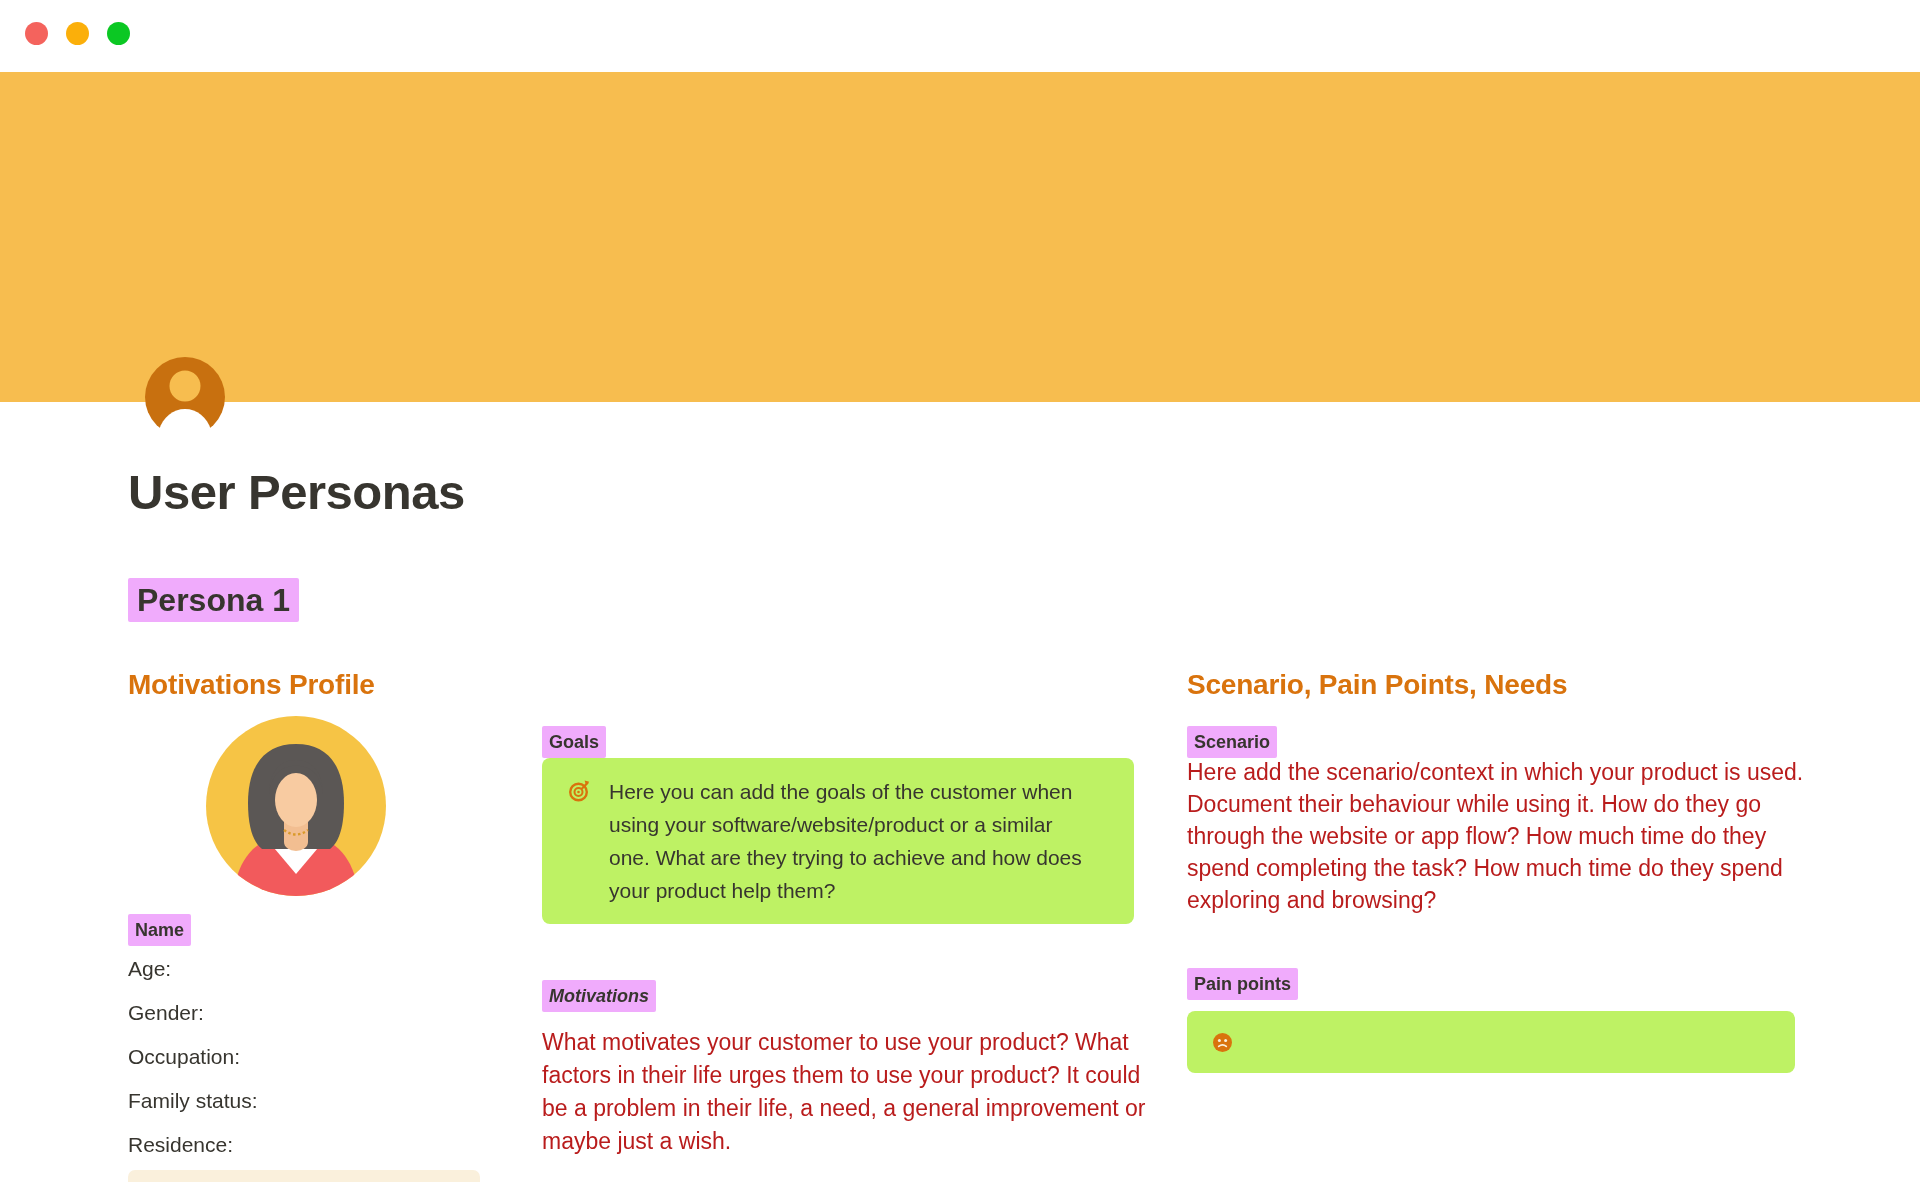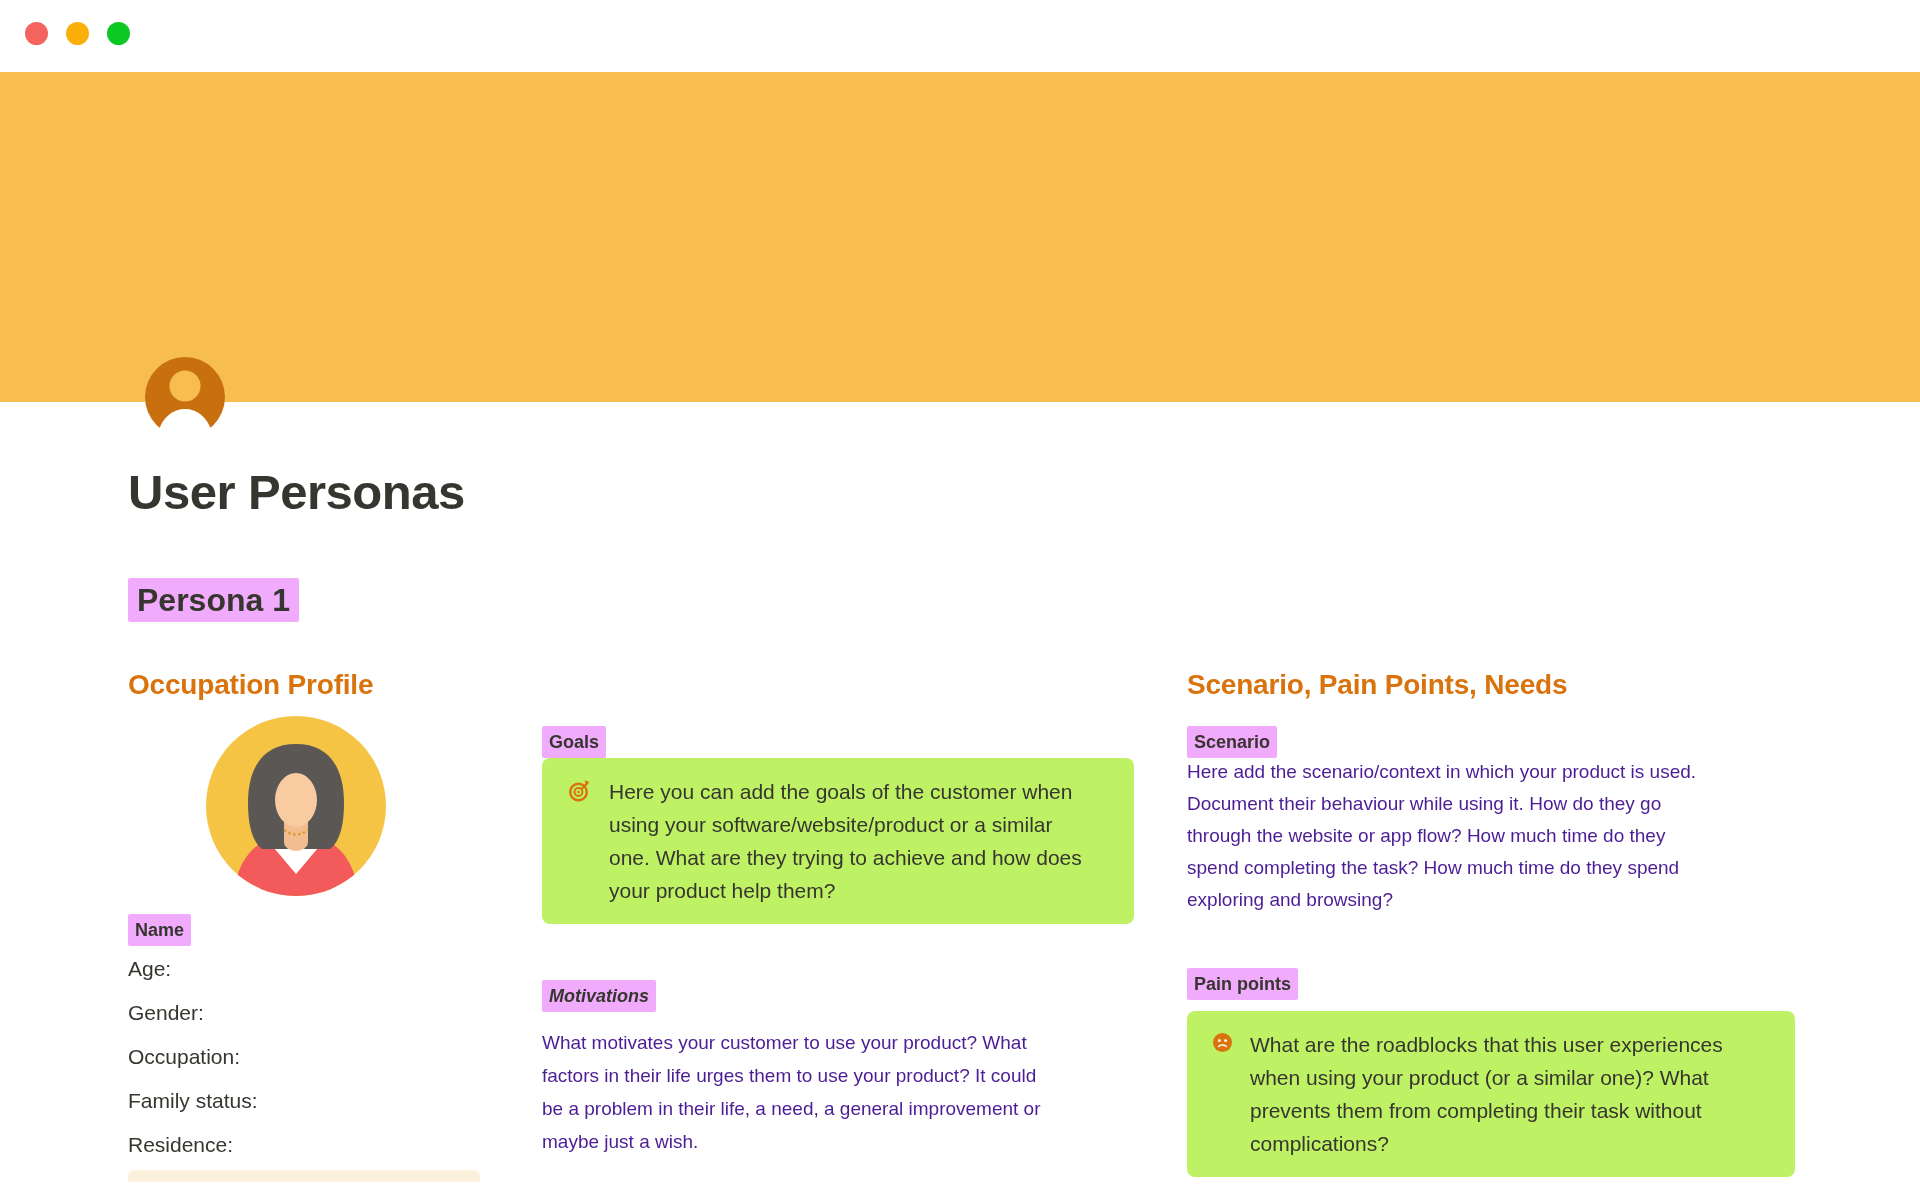--- a/index.html
+++ b/index.html
@@ -19,21 +19,21 @@
 
   
   #page-title { left:128px; top:464px; font-size:49px; font-weight:700; letter-spacing:-0.5px; }
   .hl { background:#f0abfc; border-radius:2px; }
   #section-heading { left:128px; top:578px; font-size:32px; font-weight:700;
                      padding:4px 9px; line-height:36px; }
 
   .col-heading { font-size:28px; font-weight:700; color:#D9730D; letter-spacing:-0.2px; }
   .sub-label { font-size:18px; font-weight:700; padding:2px 7px; line-height:28px; display:inline-block; }
 
-  .body-text { font-size:19px; line-height:32px; white-space:pre; color:#4c1d95; }
+  .body-text { font-size:23px; line-height:32px; white-space:pre; color:#b91c1c; }
 
   
   .callout { background:#bef264; border-radius:8px; display:flex; gap:18px;
              padding:17px 26px; align-items:flex-start; }
   .callout .ctext { font-size:21px; line-height:33px; white-space:pre; }
   .callout .cicon { flex:0 0 auto; margin-top:5px; }
 
   
   #demo-list { font-size:21px; line-height:44px; white-space:pre; }
 
@@ -65,21 +65,21 @@
           <path d="M40,52 C52,52 62,60 66,73 A40 40 0 0 1 14,73 C18,60 28,52 40,52 z" fill="#000"></path>
         </mask>
       </defs>
       <rect width="80" height="80" fill="#C8700F" mask="url(#pm)"></rect>
     </svg>
   </div>
 
   <h1 id="page-title" class="abs">User Personas</h1>
   <h2 id="section-heading" class="abs hl">Persona 1</h2>
 
-  <div class="abs col-heading" style="left:128px; top:669px;">Occupation Profile</div>
+  <div class="abs col-heading" style="left:128px; top:669px;">Motivations Profile</div>
 
   <div id="persona-image" class="abs">
     <svg width="180" height="180" viewBox="0 0 180 180">
       <defs>
           <clipPath id="circ">
             <circle cx="90" cy="90" r="90"></circle>
           </clipPath>
         </defs>
       <g clip-path="url(#circ)">
         <rect width="180" height="180" fill="#F6C445"></rect>
@@ -140,19 +140,15 @@
 
   <div class="abs callout" style="left:1187px; top:1011px; width:608px;">
     <span class="cicon">
       <svg width="19" height="19" viewBox="0 0 19 19">
         <circle cx="9.5" cy="9.5" r="9.5" fill="#D9730D"></circle>
         <circle cx="6.4" cy="7.4" r="1.5" fill="#FAF0DC"></circle>
         <circle cx="12.6" cy="7.4" r="1.5" fill="#FAF0DC"></circle>
         <path d="M5.7,13.4 Q9.5,10.2 13.3,13.4" stroke="#FAF0DC" stroke-width="1.7" fill="none" stroke-linecap="round"></path>
       </svg>
     </span>
-    <div class="ctext">What are the roadblocks that this user experiences
-when using your product (or a similar one)? What
-prevents them from completing their task without
-complications?</div>
   </div>
 
 </div>
 
 </body></html>

